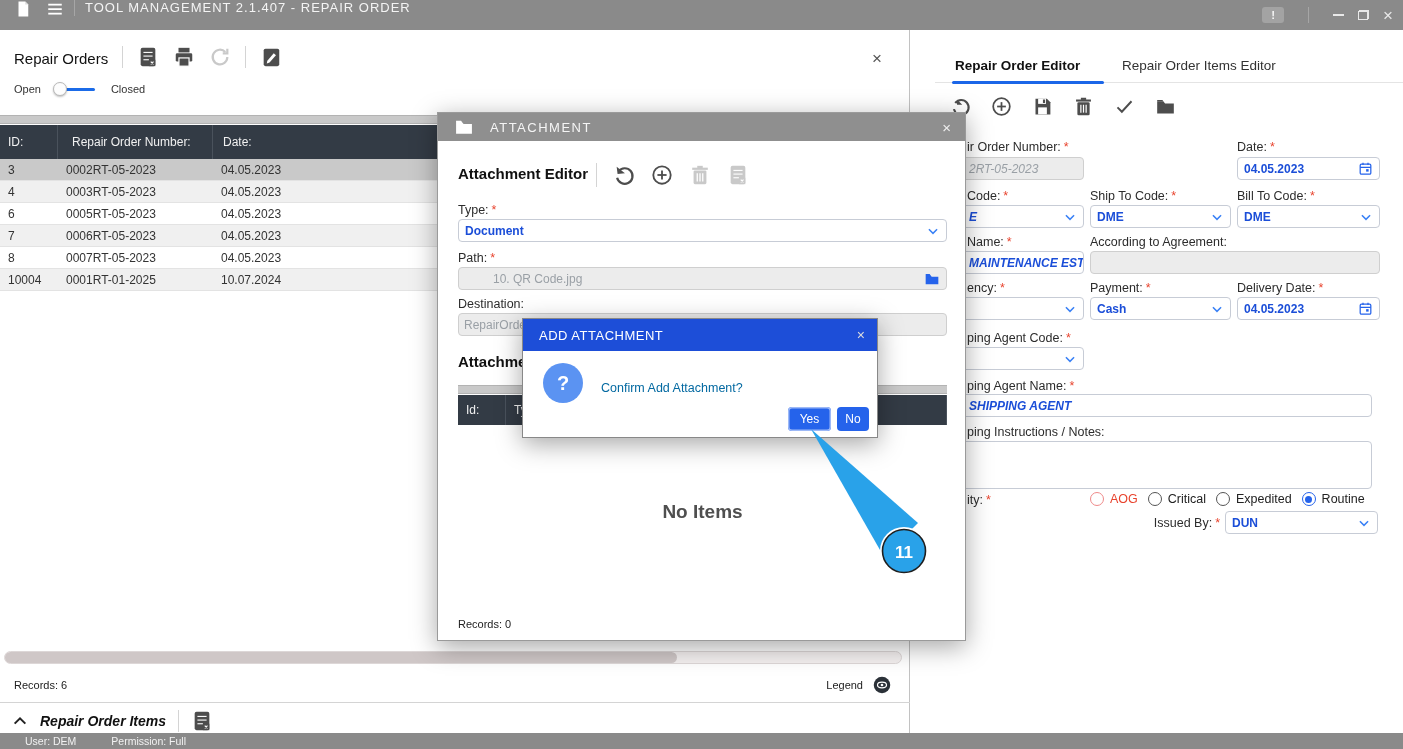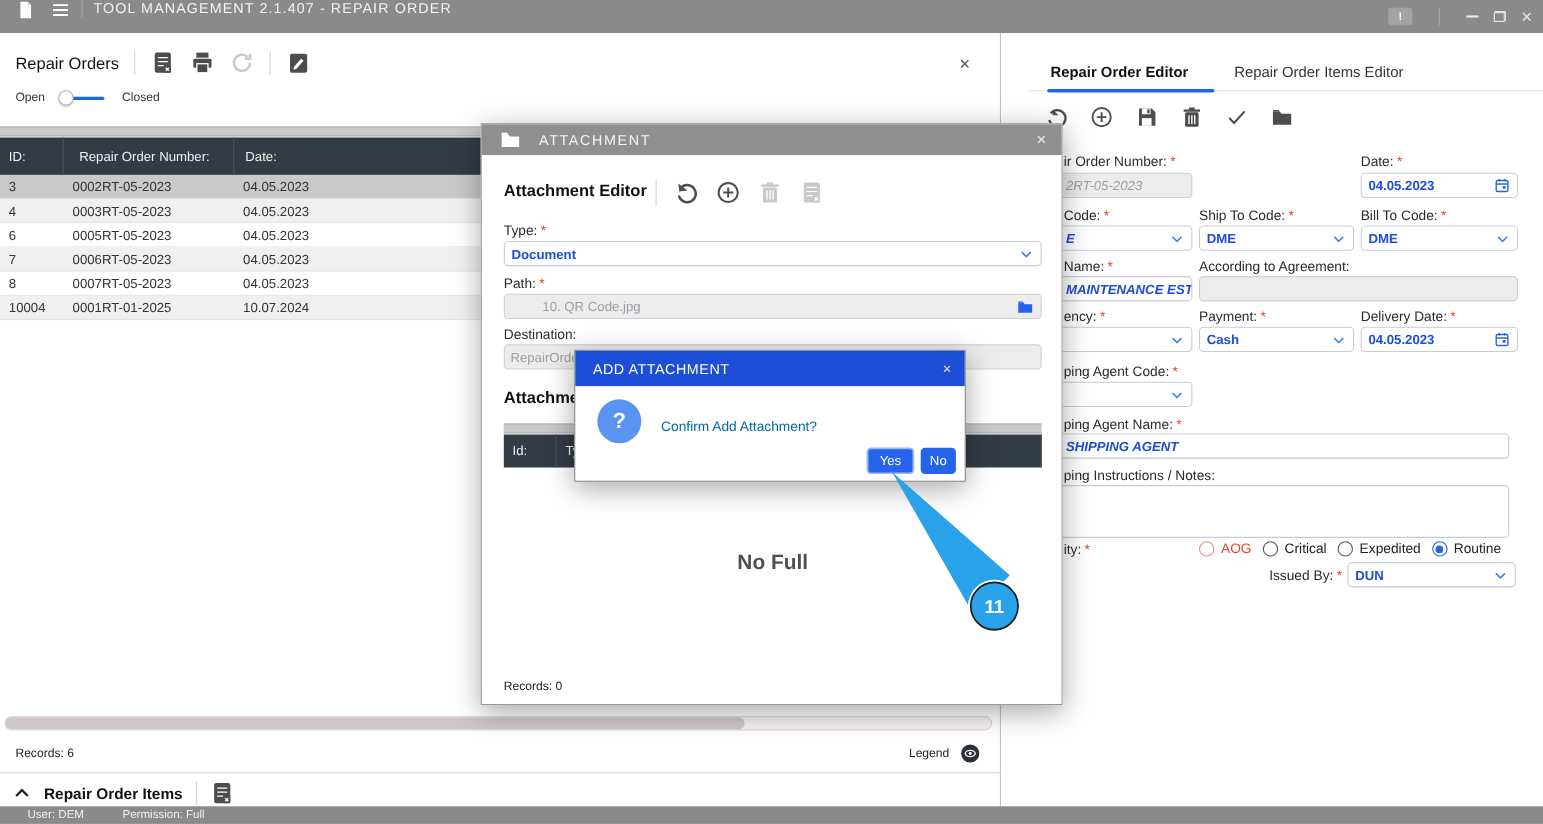--- a/index.html
+++ b/index.html
@@ -52,21 +52,21 @@
   .tcell { padding-left:8px; overflow:hidden; white-space:nowrap; }
   .hscroll { position:absolute; left:4px; top:621px; width:898px; height:13px; background:#f4f0f0;
     border:1px solid #ddd7d7; border-radius:7px; }
   .hthumb { position:absolute; left:0; top:0; width:672px; height:11px; background:#cfc7c7; border-radius:7px; }
   .lp-records { position:absolute; left:14px; top:649px; font-size:11px; color:#222; }
   .lp-legend { position:absolute; right:18px; top:646px; display:flex; align-items:center; gap:10px; font-size:11px; color:#222; }
   .legend-ico { width:18px; height:18px; }
   .lp-items-sep { position:absolute; left:0; top:672px; width:910px; height:1px; background:#d4d4d4; }
   .lp-items { position:absolute; left:12px; top:680px; display:flex; align-items:center; gap:12px; }
   .chev-up { width:16px; height:16px; color:#222; }
-  .lp-items-title { font-size:14px; font-weight:bold; color:#111; }
+  .lp-items-title { font-size:14px; font-weight:bold; color:#111;font-style:italic; }
 
   
   .statusbar { position:absolute; left:0; top:733px; width:1403px; height:16px; background:#8a8a8a;
     color:#f2f2f2; font-size:10.5px; display:flex; align-items:center; z-index:6; }
   .sb-user { margin-left:25px; }
   .sb-perm { margin-left:35px; }
 
   
   .right-panel { position:absolute; left:935px; top:30px; width:468px; height:703px; background:#fff; }
   .tabs-line { position:absolute; left:0; top:52px; width:468px; height:1px; background:#e4e4e4; }
@@ -496,21 +496,21 @@
         <span>RepairOrder</span>
       </div>
 
     <div class="ae-title" style="top:240px">Attachments</div>
     <div class="dlg-grid-strip gray-strip"></div>
     <div class="dlg-grid-hdr grid-hdr">
       <div class="hcell" style="width:48px">Id:</div>
       <div class="hcell" style="width:70px">Type:</div>
       <div class="hcell" style="flex:1"></div>
     </div>
-    <div class="no-items">No Full</div>
+    <div class="no-items">No Items</div>
     <div class="dlg-records">Records: 0</div>
   </div>
 
   <div class="dialog dlg-confirm">
     <div class="cf-head">
       <span class="cf-title">ADD ATTACHMENT</span>
       <span class="cf-close">×</span>
     </div>
     <div class="q-ico">?</div>
     <div class="cf-msg">Confirm Add Attachment?</div>

